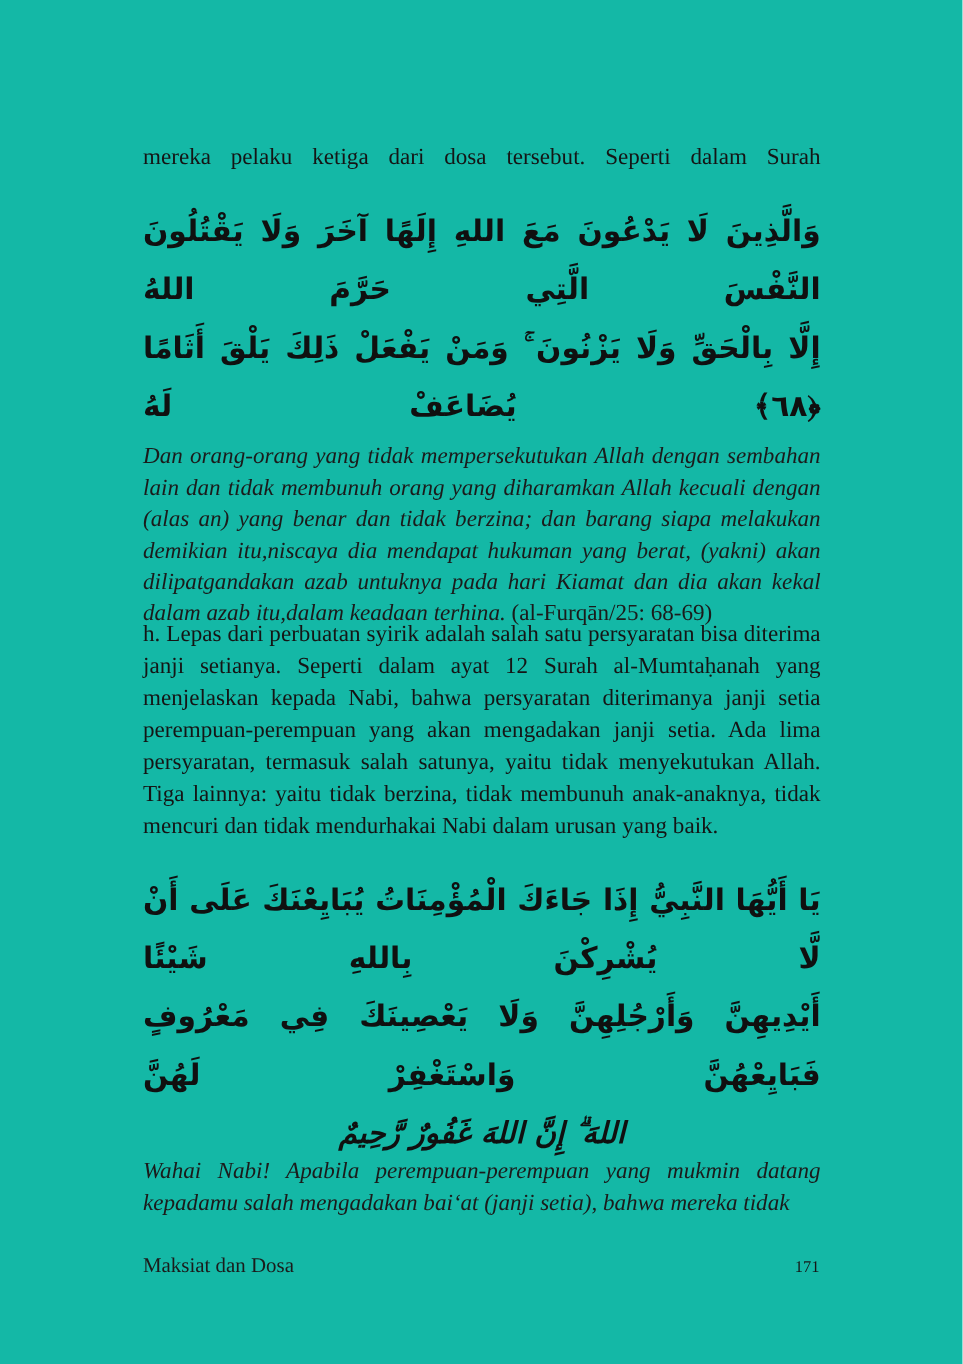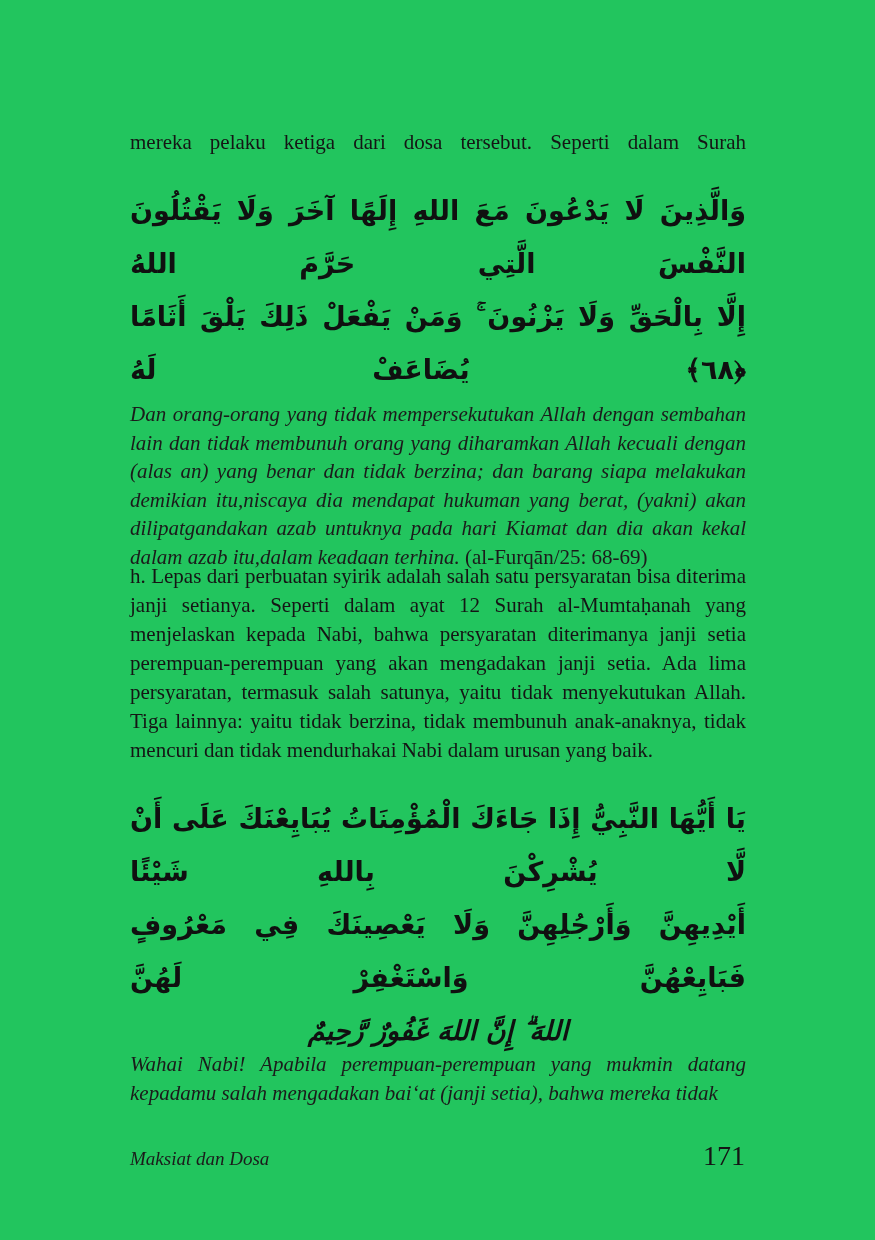--- a/index.html
+++ b/index.html
@@ -1,19 +1,19 @@
 <!DOCTYPE html>
 <html lang="id"><head>
 <meta charset="utf-8">
 <style>
   html,body { margin:0; padding:0; background:#ffffff; }
   .page {
     position:relative;
     width:875px; height:1240px;
-    background:#22c55e;
+    background:#14b8a6;
     color:#151515;
     font-family:"Liberation Serif", serif;
     overflow:hidden;
   }
   .content { position:absolute; left:130px; width:616px; }
 
   
   .body-text {
     font-size:21px; line-height:29px;
     text-align:justify;
@@ -44,22 +44,22 @@
     white-space:normal;
   }
   .ar-last-left   { text-align-last:left; }
   .ar-last-center { text-align-last:center;font-style:italic; }
 
   
   .footer {
     position:absolute; left:130px; right:130px; top:1140px;
     display:flex; justify-content:space-between; align-items:baseline;
   }
-  .footer-title { font-style:italic; font-size:19px; color:#1b1b1b; }
-  .page-number  { font-size:28px; color:#151515;margin-left:45px; }
+  .footer-title { font-size:19px; color:#1b1b1b; }
+  .page-number  { font-size:15px; color:#151515;margin-left:45px; }
 
   #intro  { top:128px; }
   #ar1    { top:184px; }
   #tr1    { top:380px; }
   #parah  { top:562px; }
   #ar2    { top:792px; }
   #tr2    { top:1030px; }
 </style>
 </head>
 <body>

